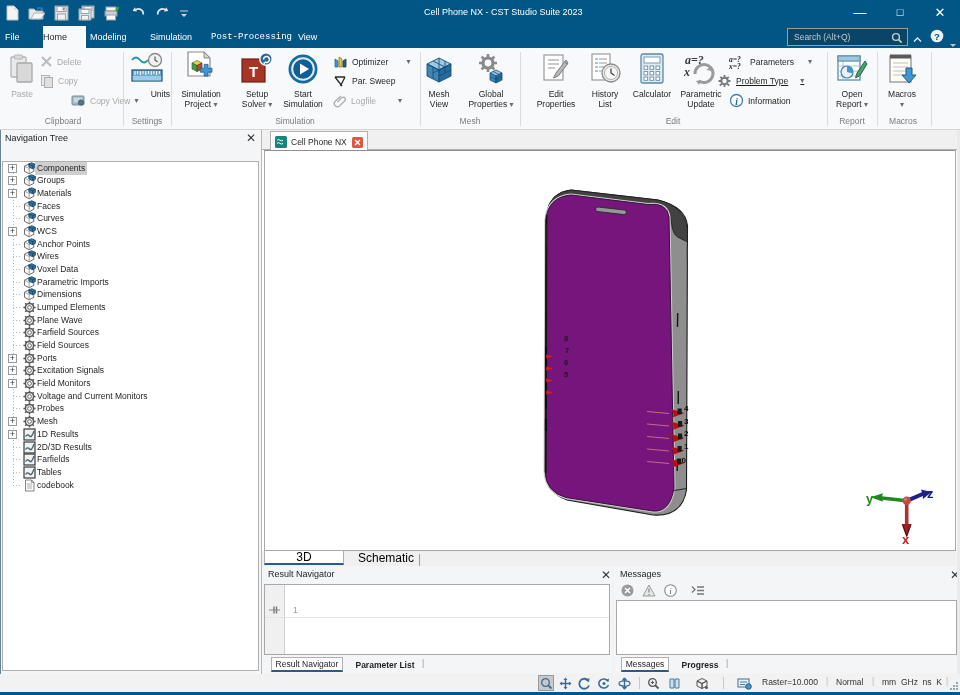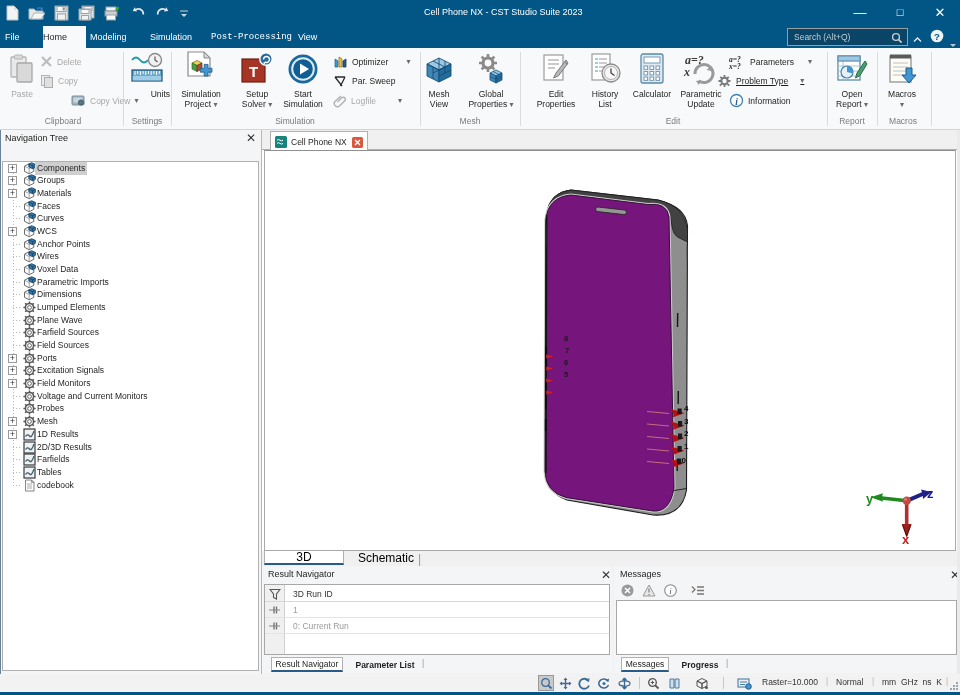--- a/index.html
+++ b/index.html
@@ -725,41 +725,27 @@
  <div class="abs" style="left:2px;top:0;width:80px;height:14px;background:#fff;border:1px solid #b0b0b0;border-top:none;border-bottom:2px solid #2a5a8a;text-align:center;line-height:12px;">3D</div>
  <div class="abs" style="left:96px;top:1px;width:50px;text-align:center;line-height:13px;">Schematic</div>
  <div class="abs" style="left:156px;top:1px;color:#999;">|</div>
 </div>
 <div class="abs" style="left:262px;top:566px;width:698px;height:108px;background:#f1f2f3;"></div>
 <div class="abs" id="rnav">
  <div class="phead">Result Navigator</div>
  <div class="px" style="left:339px;">✕</div>
  <div class="abs" style="left:2px;top:18px;width:346px;height:71px;background:#fff;border:1px solid #a8a8a8;">
   <div class="abs" style="left:0;top:0;width:20px;height:69px;background:#f0f0f0;border-right:1px solid #d0d0d0;"></div>
-  <div class="abs" style="left:0;top:0;width:344px;height:17px;border-bottom:1px solid #d8d8d8;">
-    <svg class="abs" style="left:4px;top:2.5px;" width="12" height="12" viewBox="0 0 12 12">
-          <path d="M1 1.5 h10 L7.5 6 v5 L4.5 9.5 V6 z" fill="none" stroke="#555" stroke-width="1.1"></path>
-        </svg>
-    <span class="abs" style="left:28px;top:4px;font-size:8.5px;color:#333;">3D Run ID</span>
-  </div>
   <div class="abs" style="left:0;top:17px;width:344px;height:16px;border-bottom:1px solid #e4e4e4;">
     <svg class="abs" style="left:3px;top:3px;" width="14" height="10" viewBox="0 0 14 10">
           <path d="M1 5 h5" stroke="#888" stroke-width="1"></path>
           <path d="M6 1.5 v7 M8.5 1.5 v7" stroke="#777" stroke-width="1.4"></path>
           <path d="M6 5 h6" stroke="#888" stroke-width="1"></path>
         </svg>
     <span class="abs" style="left:28px;top:3px;font-size:8.5px;color:#9a9a9a;">1</span>
-  </div>
-  <div class="abs" style="left:0;top:33px;width:344px;height:16px;border-bottom:1px solid #e4e4e4;">
-    <svg class="abs" style="left:3px;top:3px;" width="14" height="10" viewBox="0 0 14 10">
-          <path d="M1 5 h5" stroke="#888" stroke-width="1"></path>
-          <path d="M6 1.5 v7 M8.5 1.5 v7" stroke="#777" stroke-width="1.4"></path>
-          <path d="M6 5 h6" stroke="#888" stroke-width="1"></path>
-        </svg>
-    <span class="abs" style="left:28px;top:3px;font-size:8.5px;color:#9a9a9a;">0: Current Run</span>
   </div>
  </div>
  <div class="ptab" style="left:9px;top:91px;width:72px;height:15px;background:#fff;border:1px solid #b0b0b0;border-bottom:2px solid #2a5a8a;line-height:13px;">Result Navigator</div>
  <div class="ptab" style="left:92px;top:92px;width:62px;line-height:14px;font-weight:bold;">Parameter List</div>
  <div class="ptab" style="left:160px;top:92px;color:#999;">|</div>
 </div>
 <div class="abs" id="msgs">
  <div class="phead">Messages</div>
  <div class="px" style="left:336px;">✕</div>
  <div class="abs" style="left:4px;top:17px;height:16px;">

